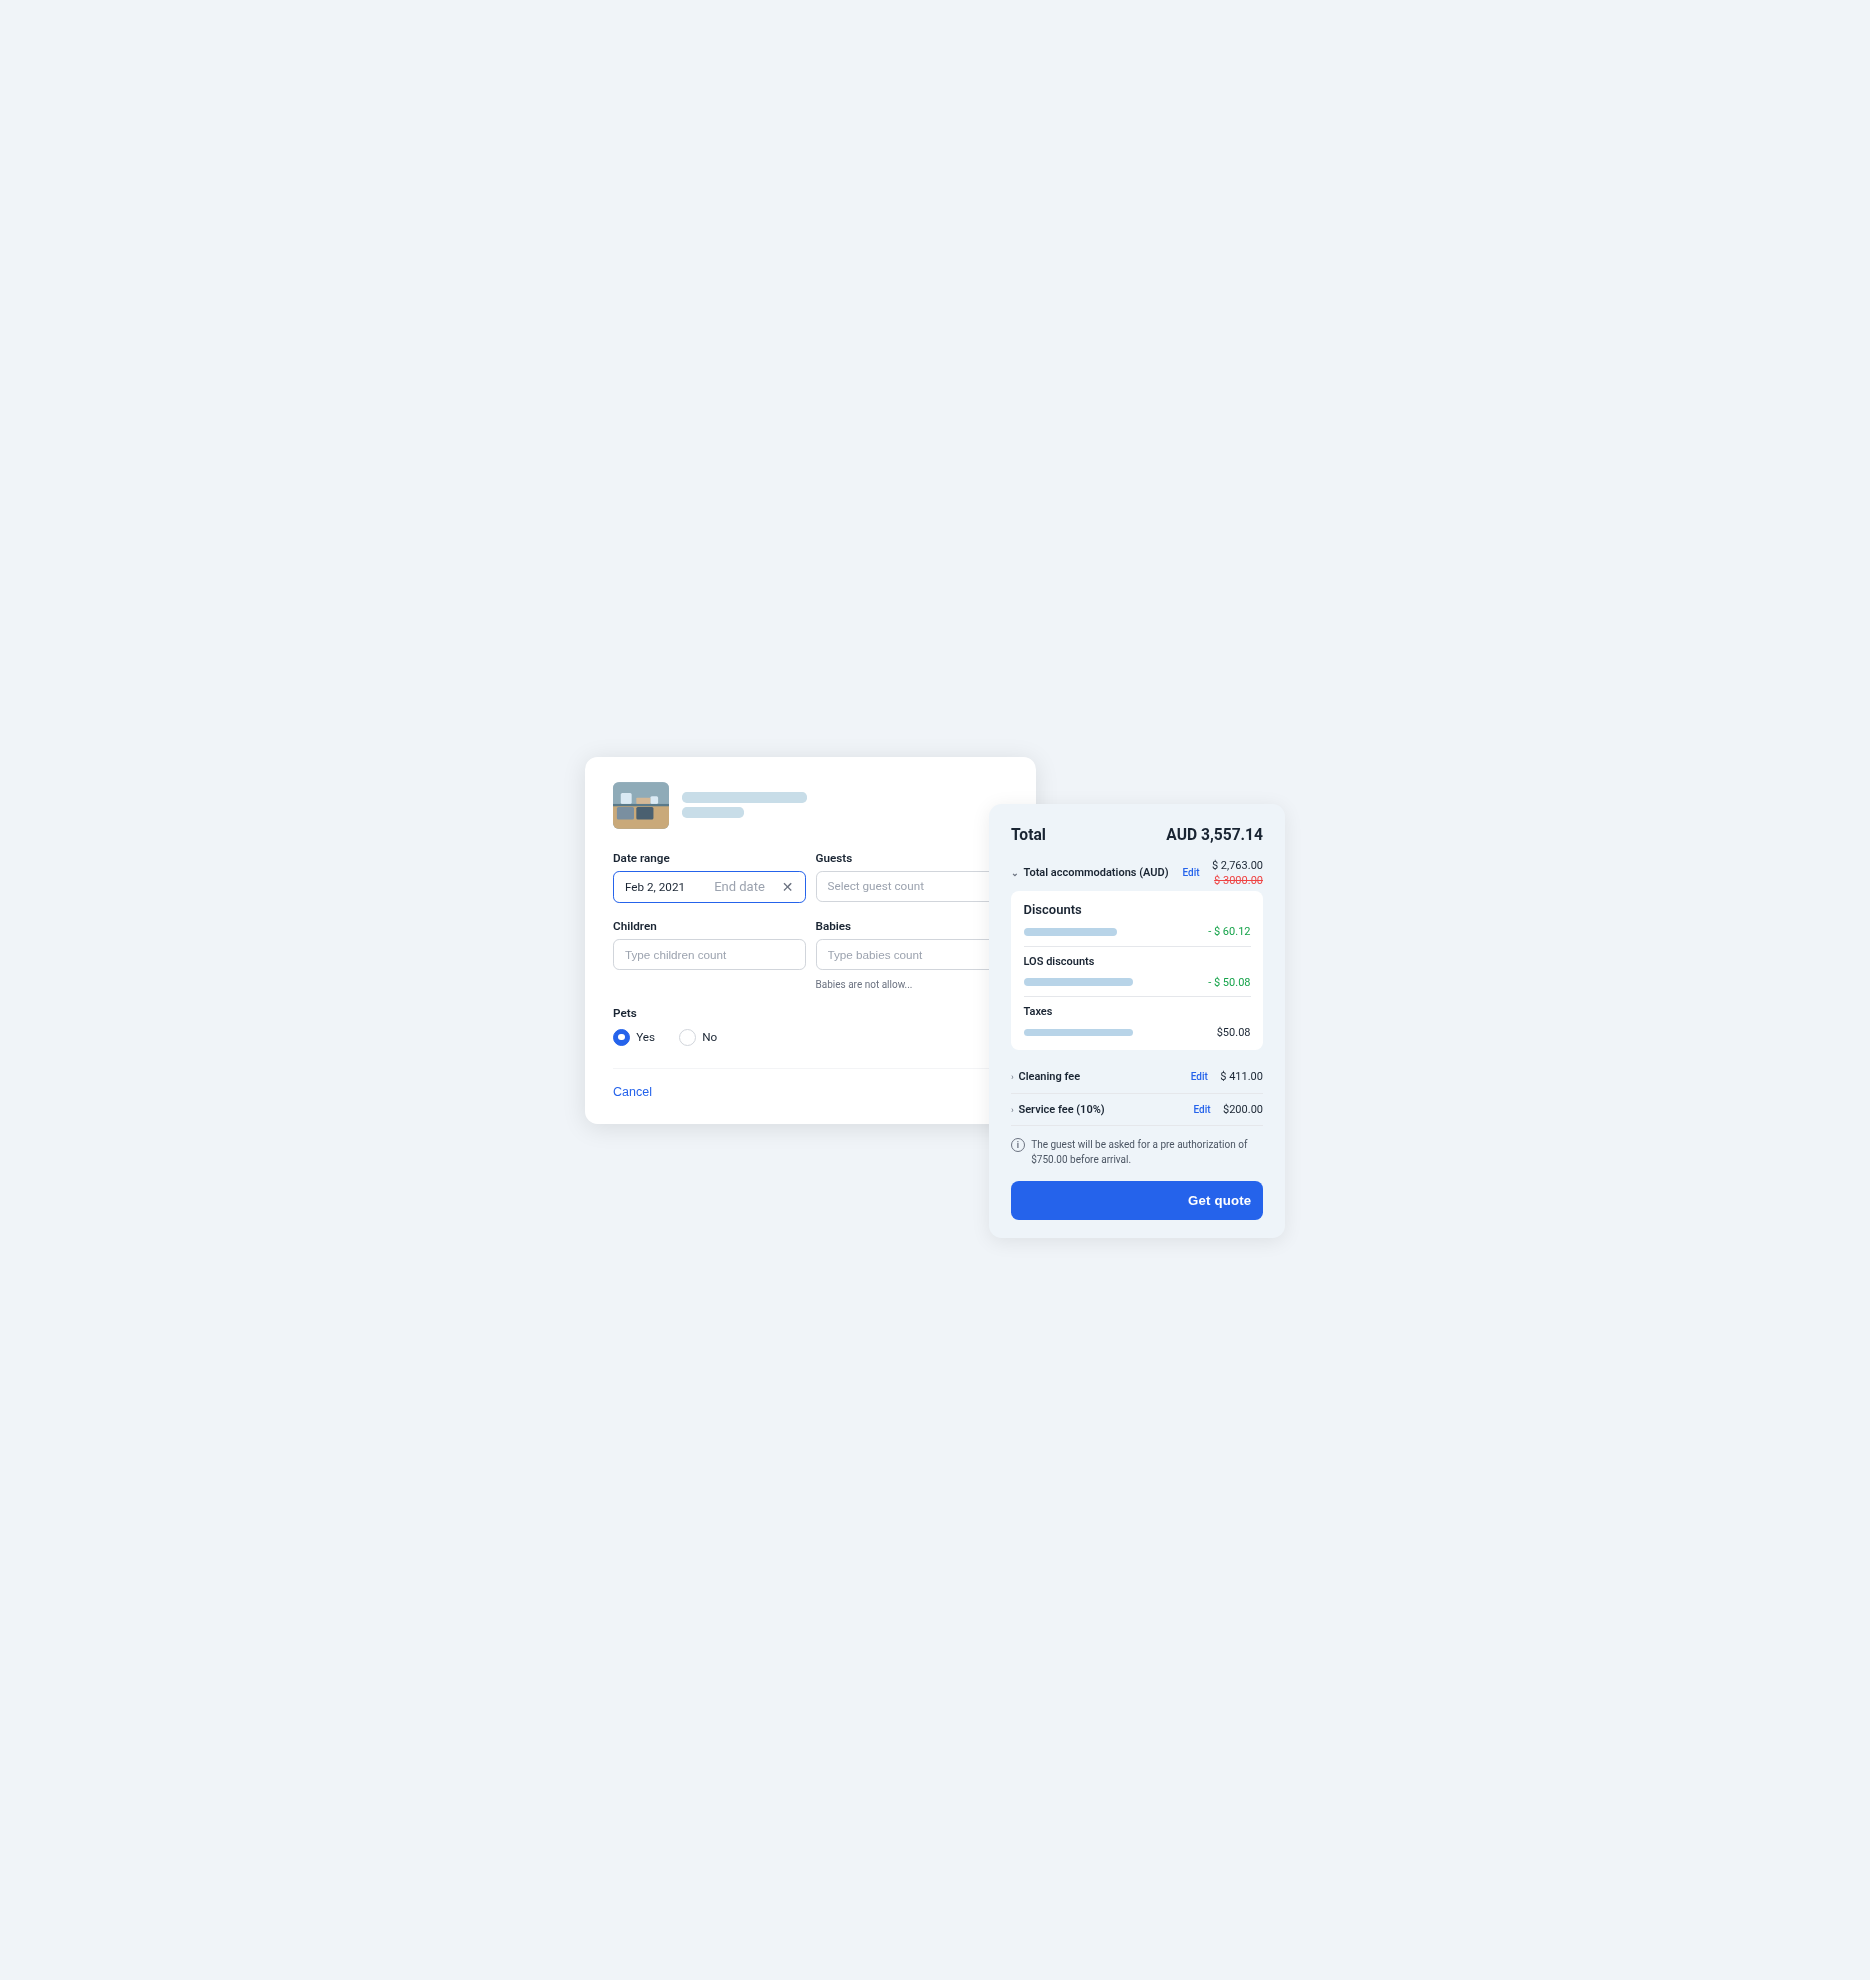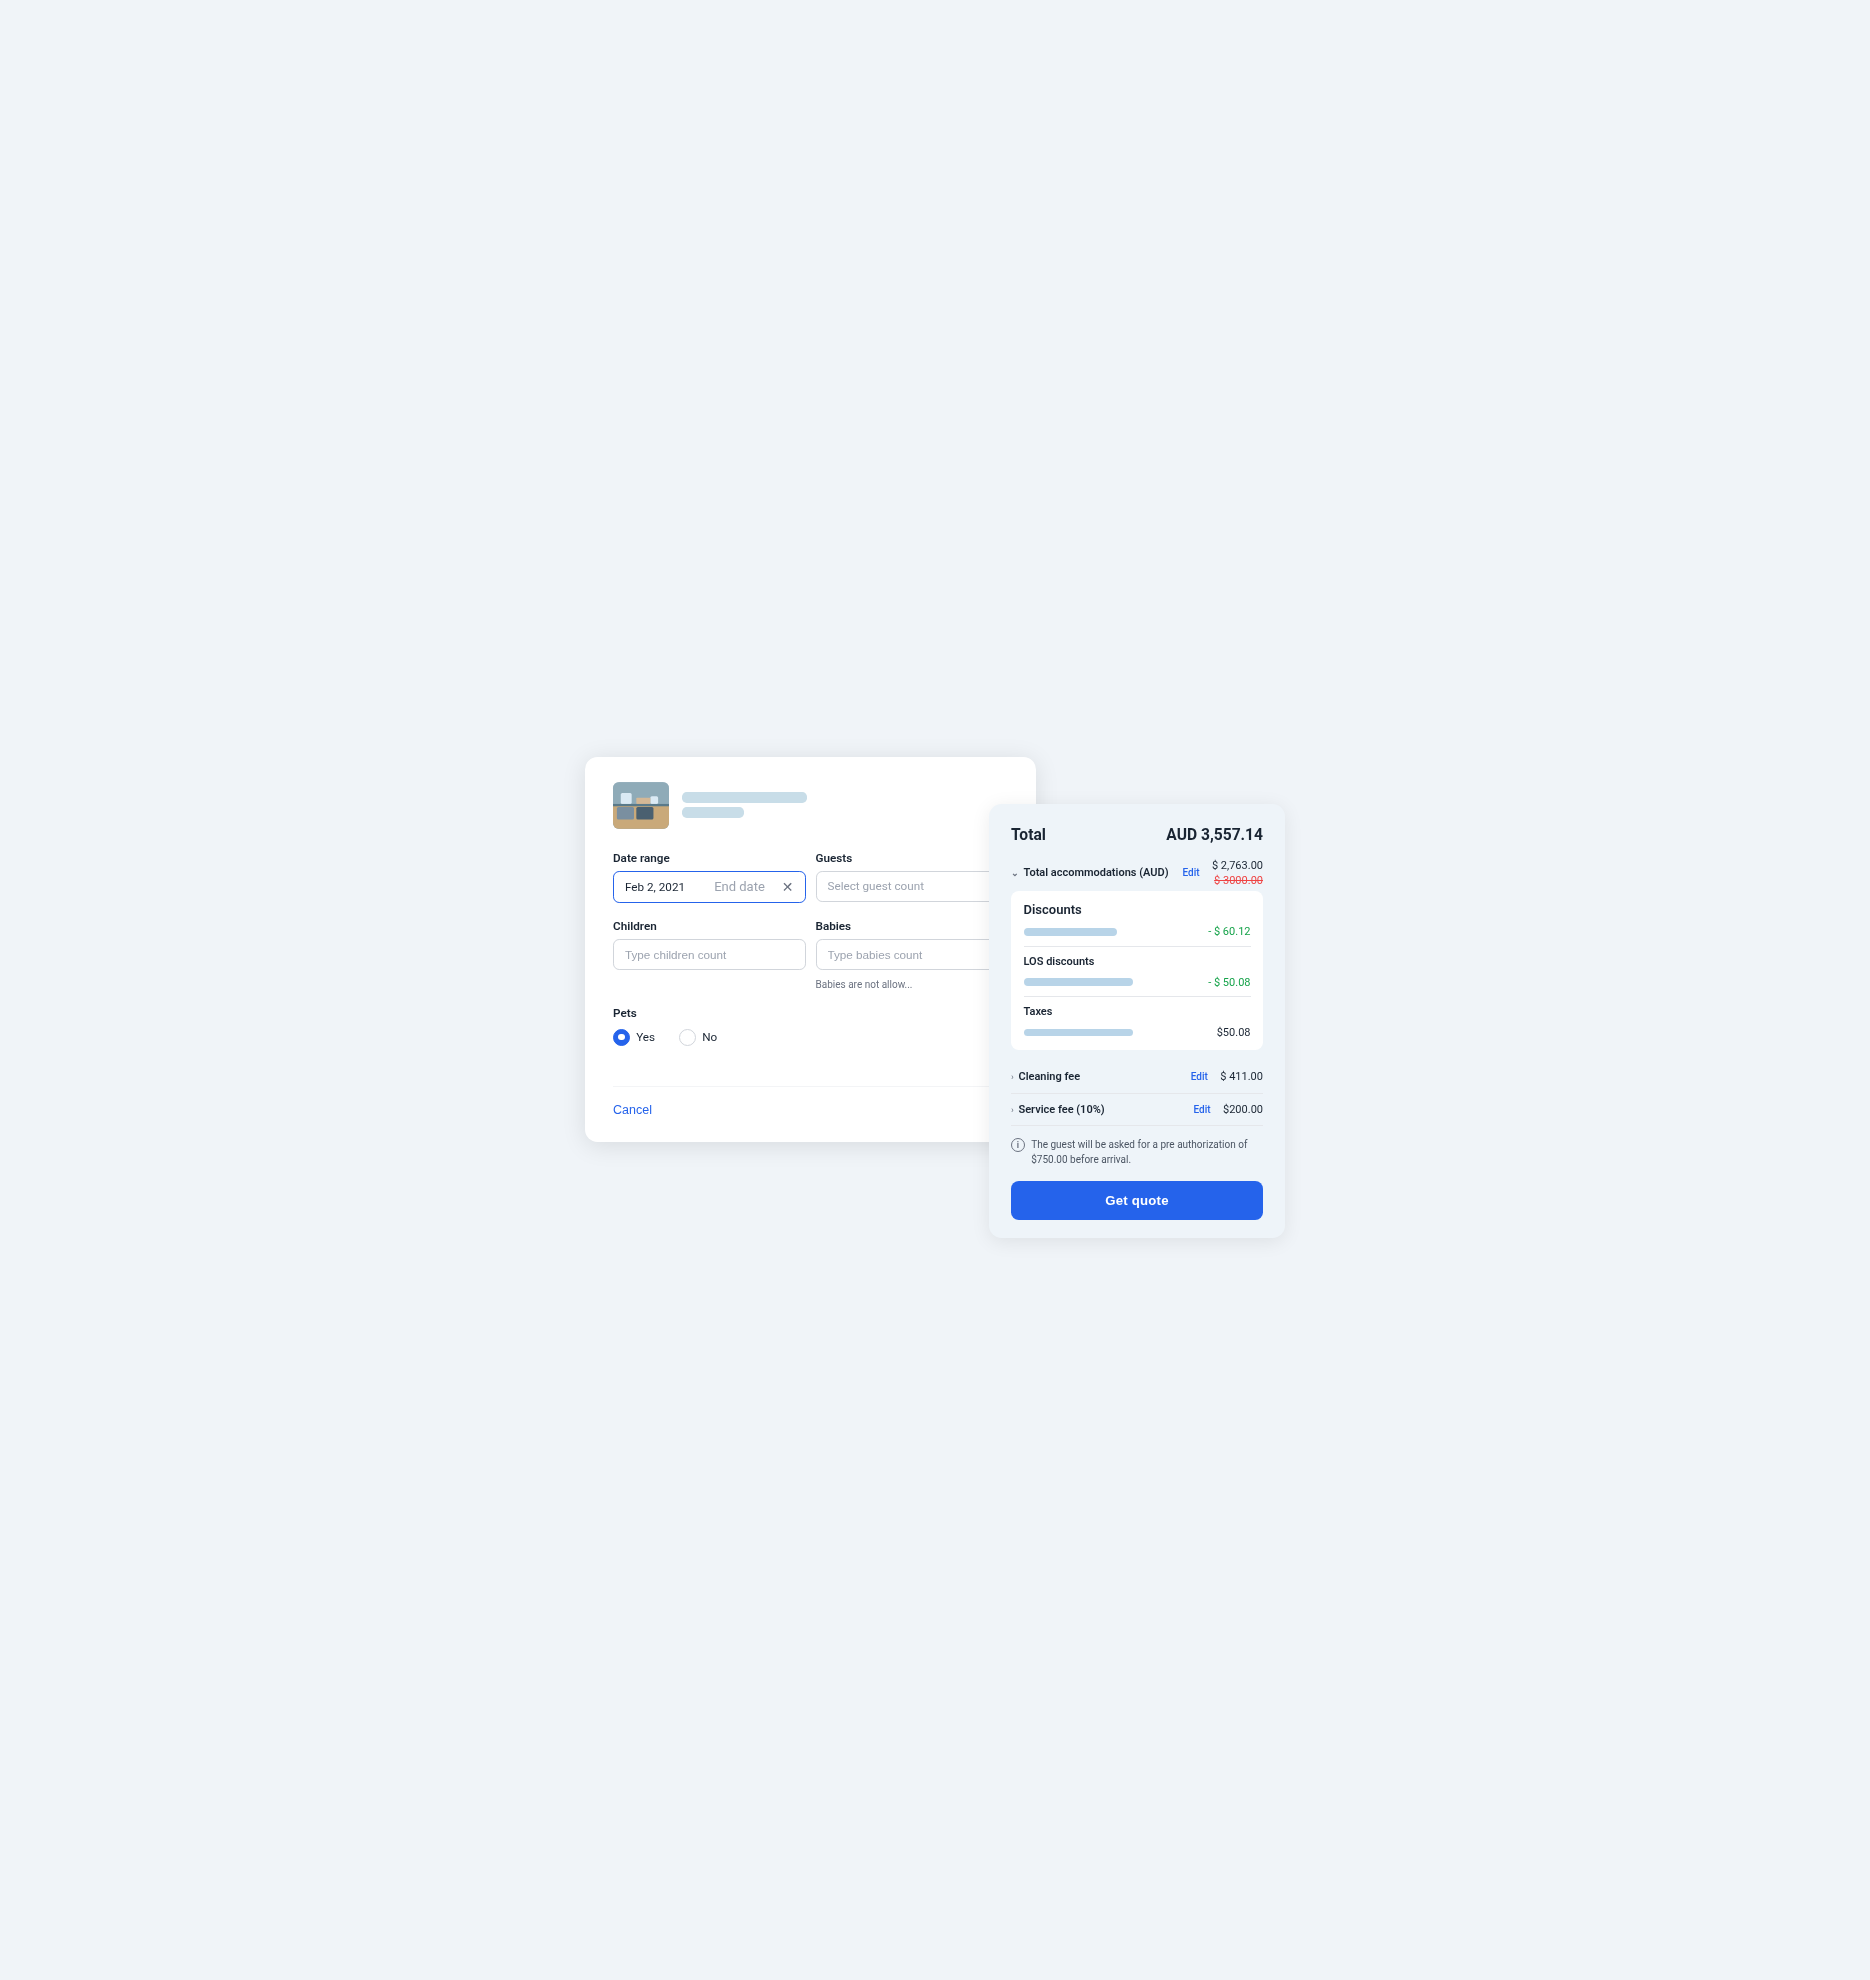--- a/index.html
+++ b/index.html
@@ -144,21 +144,21 @@
     }
 
     .babies-note {
       font-size: 10px;
       color: #6b7280;
       margin-top: 3.1px;
     }
 
     .pets-section {
       margin-top: 3.1px;
-      margin-bottom: 40px;
+      margin-bottom: 22px;
     }
 
     .pets-options {
       display: flex;
       align-items: center;
       gap: 24px;
       margin-top: 9.3px;
     }
 
     .radio-option {
@@ -357,20 +357,21 @@
       width: 100%;
       background: #2563eb;
       color: #fff;
       border: none;
       border-radius: 7.8px;
       padding: 11.7px;
       font-size: 13.2px;
       font-weight: 600;
       cursor: pointer;
       letter-spacing: 0.2px;
+      text-align: right;
     }
 
     .accommodation-section {
       margin-bottom: 11px;
     }
 
     .cleaning-row, .service-row {
       display: flex;
       align-items: center;
       justify-content: space-between;

